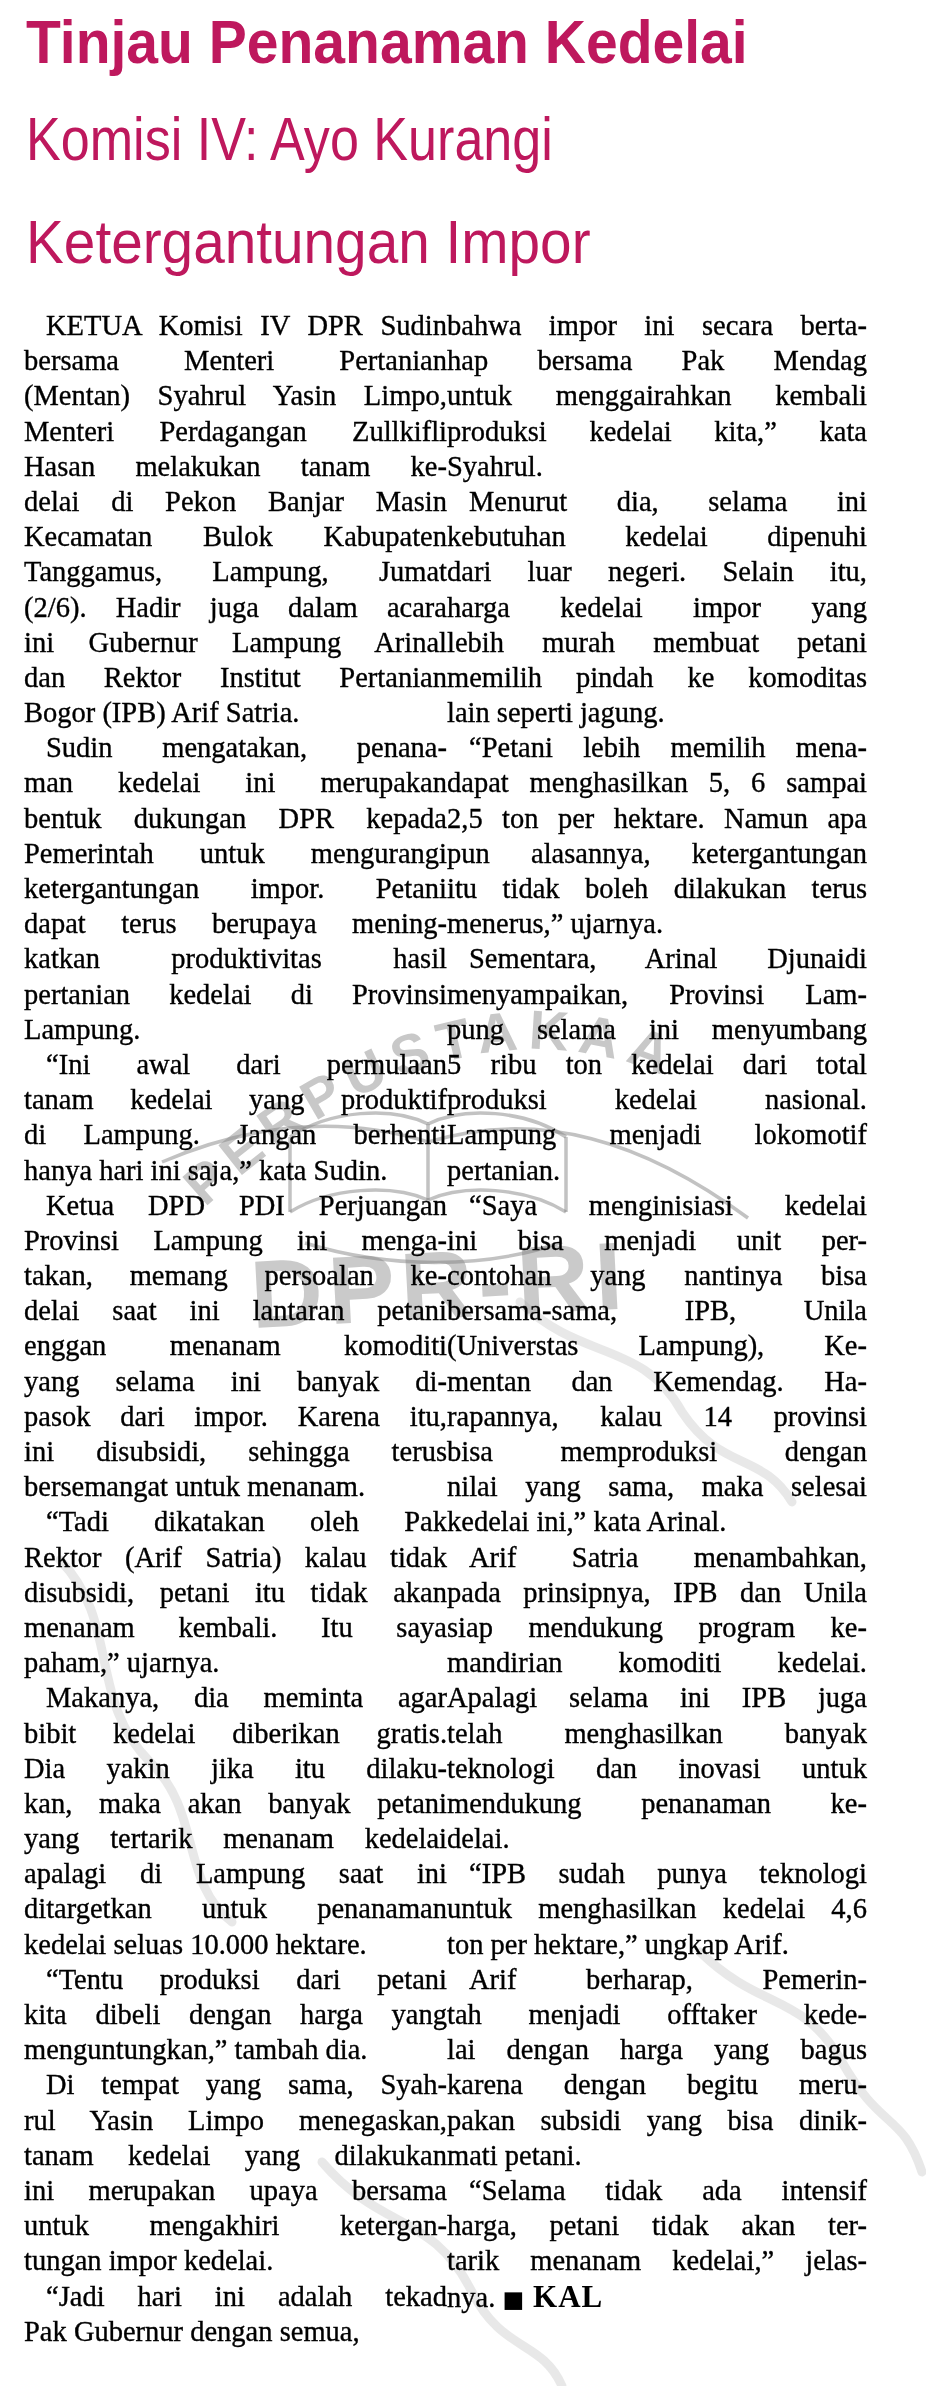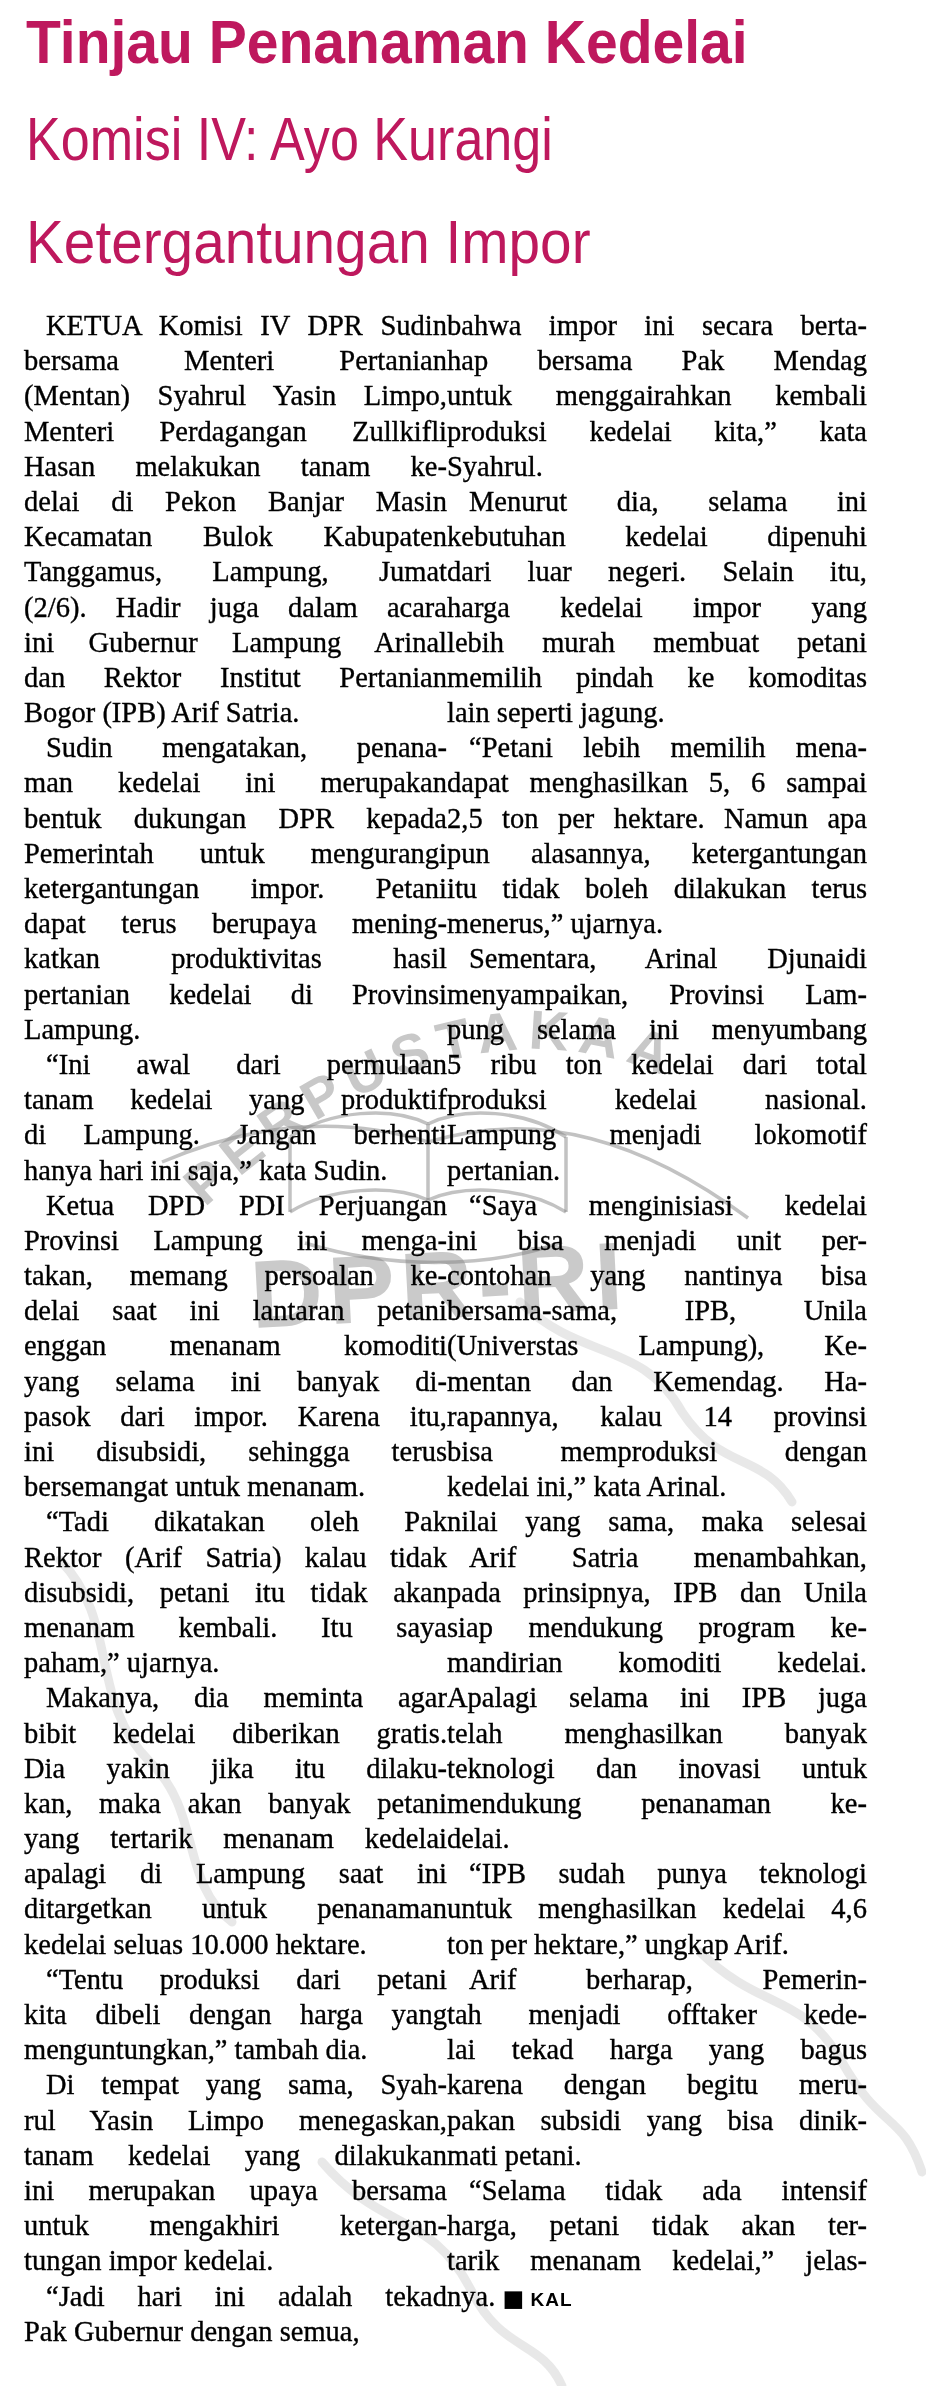--- a/index.html
+++ b/index.html
@@ -31,21 +31,21 @@
   .columns{position:absolute;left:24px;top:308px;width:881px;display:flex;z-index:2;}
   .col{font-size:28.5px;line-height:35.2px;color:#000;
        -webkit-text-stroke:.35px #000;}
   .col-left{width:423px;}
   .col-right{width:420px;}
   .para{margin:0;}
   .line{text-align:justify;text-align-last:justify;white-space:nowrap;height:35.2px;overflow:visible;}
   .line.last{text-align-last:left;}
   .line.first{text-indent:22px;}
   .endsq{font-family:"DejaVu Sans", sans-serif;font-size:23px;-webkit-text-stroke:0;}
-  .endkal{font-family:Liberation Sans, sans-serif;font-weight:700;font-size:19px;
+  .endkal{font-family:Liberation Serif, serif;font-weight:700;font-size:31px;
           letter-spacing:1px;-webkit-text-stroke:0;}
 </style>
 </head>
 <body>
 
 <div class="page">
 
   <svg class="wm-svg" width="926" height="2386" viewBox="0 0 926 2386">
     <defs>
       <path id="arcPath" d="M205,1208 C320,1100 445,1042 555,1050 C615,1055 658,1070 685,1088"></path>
@@ -198,43 +198,43 @@
         </div>
         <div class="para">
           <div class="line first">“Saya menginisiasi kedelai</div>
           <div class="line">ini bisa menjadi unit per-</div>
           <div class="line">contohan yang nantinya bisa</div>
           <div class="line">bersama-sama, IPB, Unila</div>
           <div class="line">(Universtas Lampung), Ke-</div>
           <div class="line">mentan dan Kemendag. Ha-</div>
           <div class="line">rapannya, kalau 14 provinsi</div>
           <div class="line">bisa memproduksi dengan</div>
+          <div class="line">nilai yang sama, maka selesai</div>
           <div class="line last">kedelai ini,” kata Arinal.</div>
-          <div class="line">nilai yang sama, maka selesai</div>
         </div>
         <div class="para">
           <div class="line first">Arif Satria menambahkan,</div>
           <div class="line">pada prinsipnya, IPB dan Unila</div>
           <div class="line">siap mendukung program ke-</div>
           <div class="line">mandirian komoditi kedelai.</div>
           <div class="line">Apalagi selama ini IPB juga</div>
           <div class="line">telah menghasilkan banyak</div>
           <div class="line">teknologi dan inovasi untuk</div>
           <div class="line">mendukung penanaman ke-</div>
           <div class="line last">delai.</div>
         </div>
         <div class="para">
           <div class="line first">“IPB sudah punya teknologi</div>
           <div class="line">untuk menghasilkan kedelai 4,6</div>
           <div class="line last">ton per hektare,” ungkap Arif.</div>
         </div>
         <div class="para">
           <div class="line first">Arif berharap, Pemerin-</div>
           <div class="line">tah menjadi offtaker kede-</div>
-          <div class="line">lai tekad harga yang bagus</div>
+          <div class="line">lai dengan harga yang bagus</div>
           <div class="line">karena dengan begitu meru-</div>
           <div class="line">pakan subsidi yang bisa dinik-</div>
           <div class="line last">mati petani.</div>
         </div>
         <div class="para">
           <div class="line first">“Selama tidak ada intensif</div>
           <div class="line">harga, petani tidak akan ter-</div>
           <div class="line">tarik menanam kedelai,” jelas-</div>
           <div class="line last">nya.<span class="endsq"> ■</span><span class="endkal"> KAL</span></div>
         </div>

